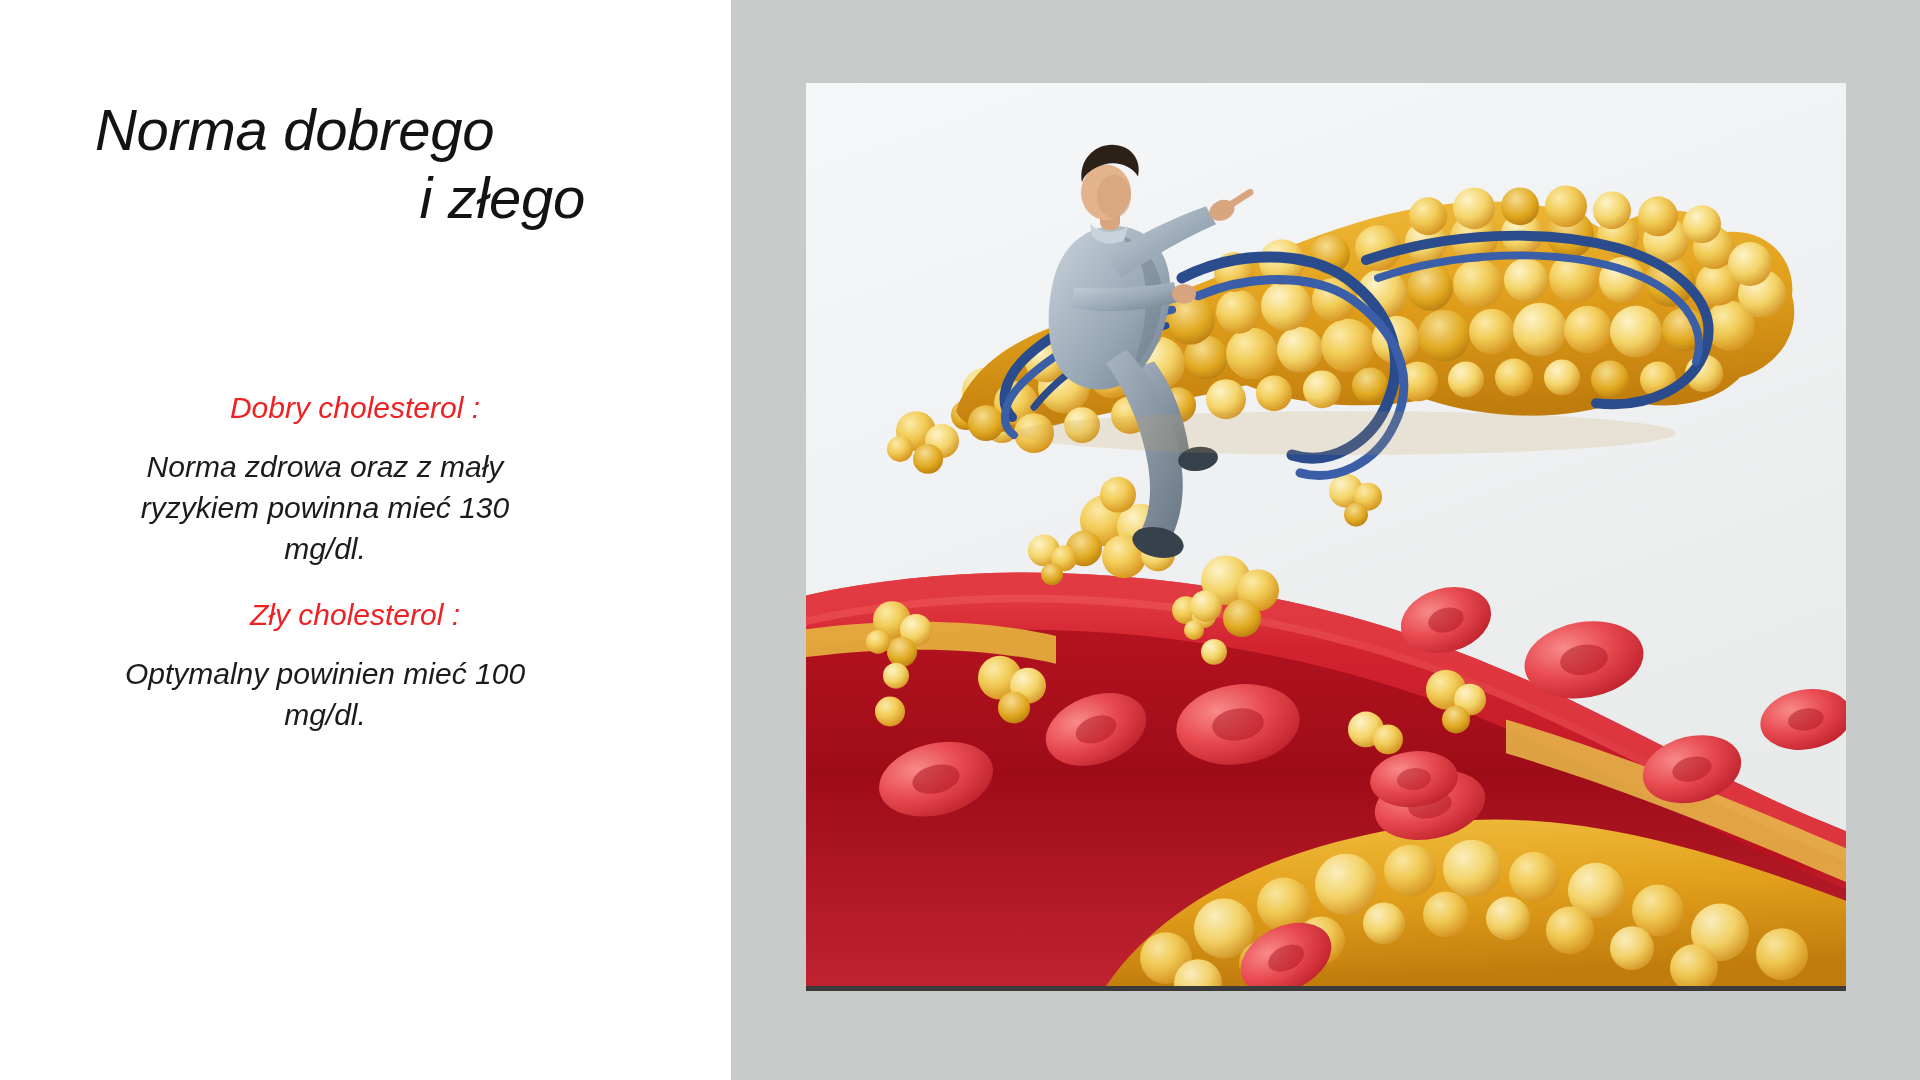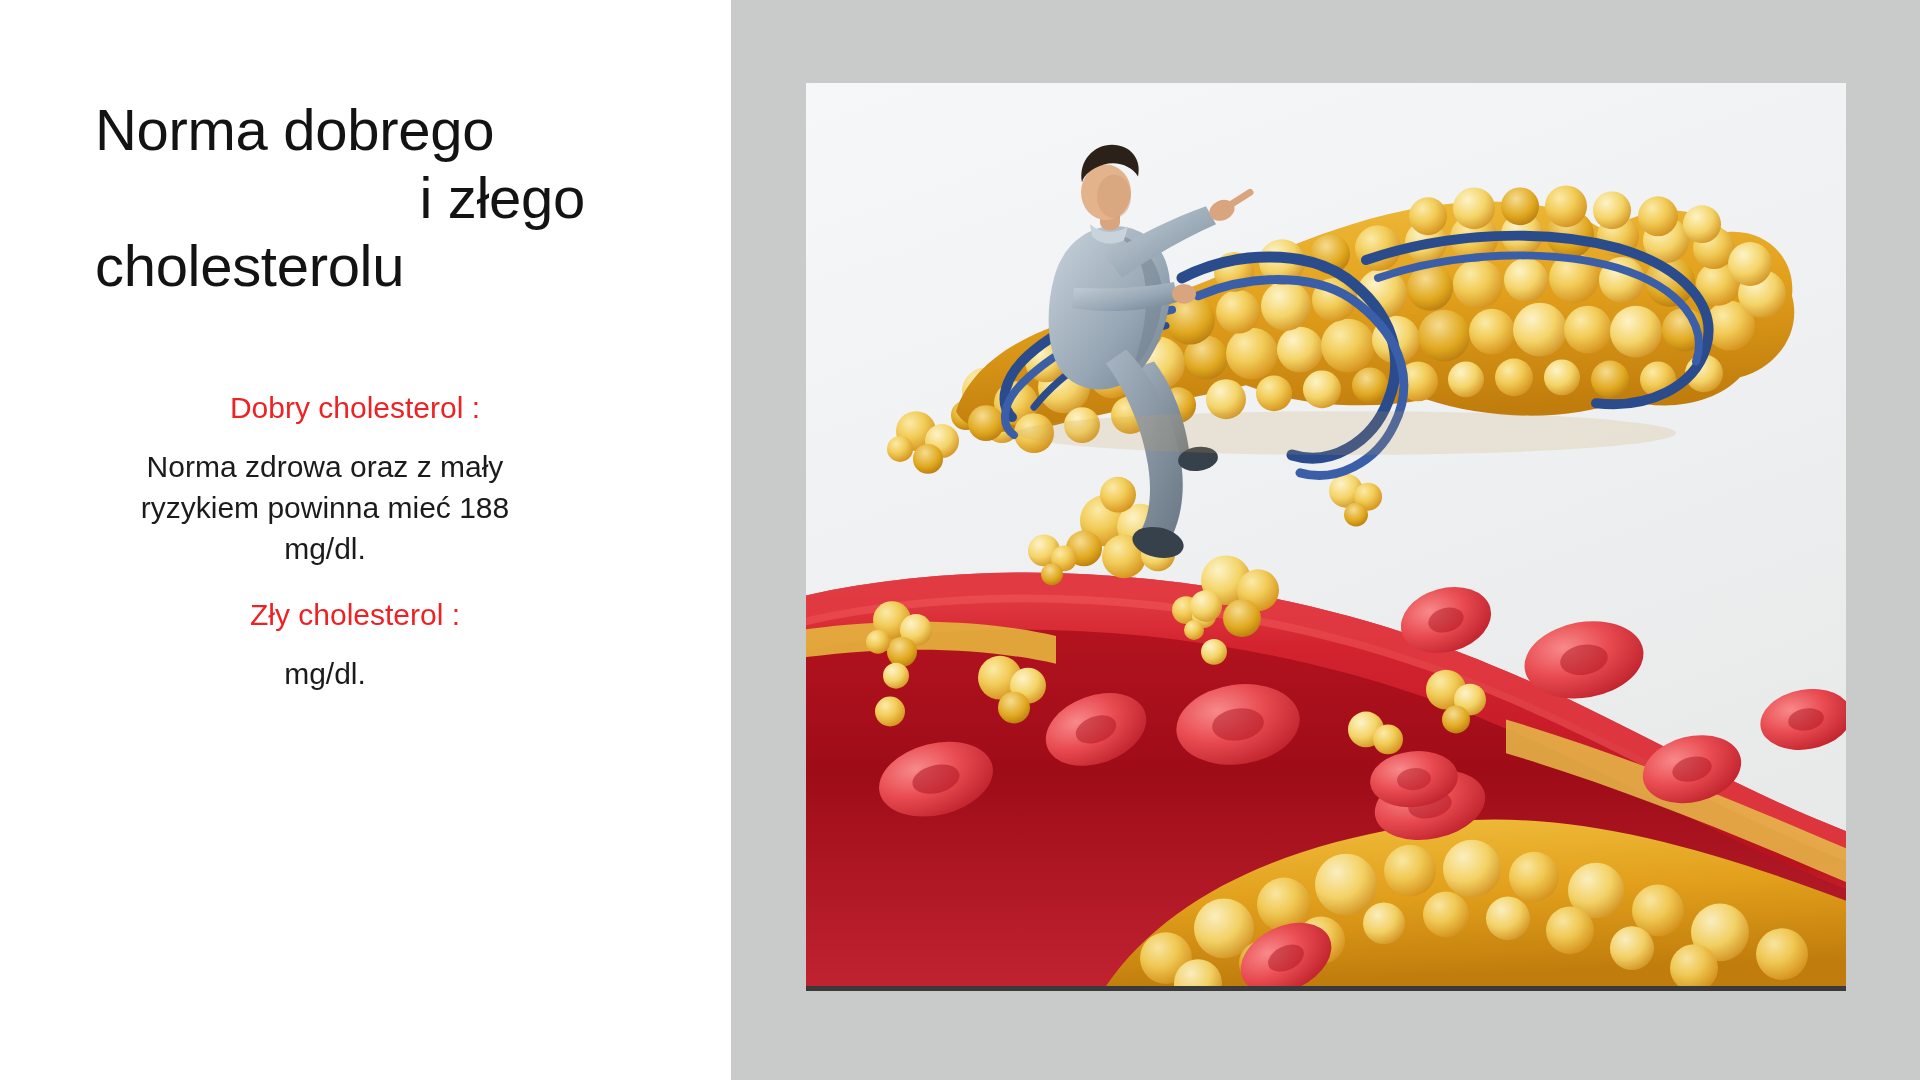--- a/index.html
+++ b/index.html
@@ -8,20 +8,21 @@
     background:#ffffff;
     font-family:"Liberation Sans", sans-serif;
     overflow:hidden;
   }
   #slide {
     position:relative;
     width:1920px; height:986px;
     background:#4d7c0f;
     display:flex;
     flex-direction:row;
+    font-style:italic;
   }
   
   #text-pane {
     position:absolute;
     left:0; top:0;
     width:731px; height:1080px;
     background:#ffffff;
   }
   #title-block {
     position:absolute;
@@ -87,34 +88,34 @@
 </head>
 <body>
 
 <div id="slide">
 
   <div id="text-pane">
 
     <div id="title-block">
       <div class="tline l1">Norma dobrego</div>
       <div class="tline l2">i złego</div>
-      <div class="tline l3">cholesterolu</div>
     </div>
 
     <div id="body-block">
 
       <div class="section-head">Dobry cholesterol :</div>
       <div class="para">
         <span class="pline">Norma zdrowa oraz z mały</span>
-        <span class="pline">ryzykiem powinna mieć 188</span>
+        <span class="pline">ryzykiem powinna mieć 130</span>
         <span class="pline">mg/dl.</span>
       </div>
 
       <div class="section-head sp2">Zły cholesterol :</div>
       <div class="para">
+        <span class="pline">Optymalny powinien mieć 100</span>
         <span class="pline">mg/dl.</span>
       </div>
 
     </div>
   </div>
 
   <div id="image-pane">
     <div id="photo-frame">
 
       <svg viewBox="0 0 1040 908" preserveAspectRatio="none">

